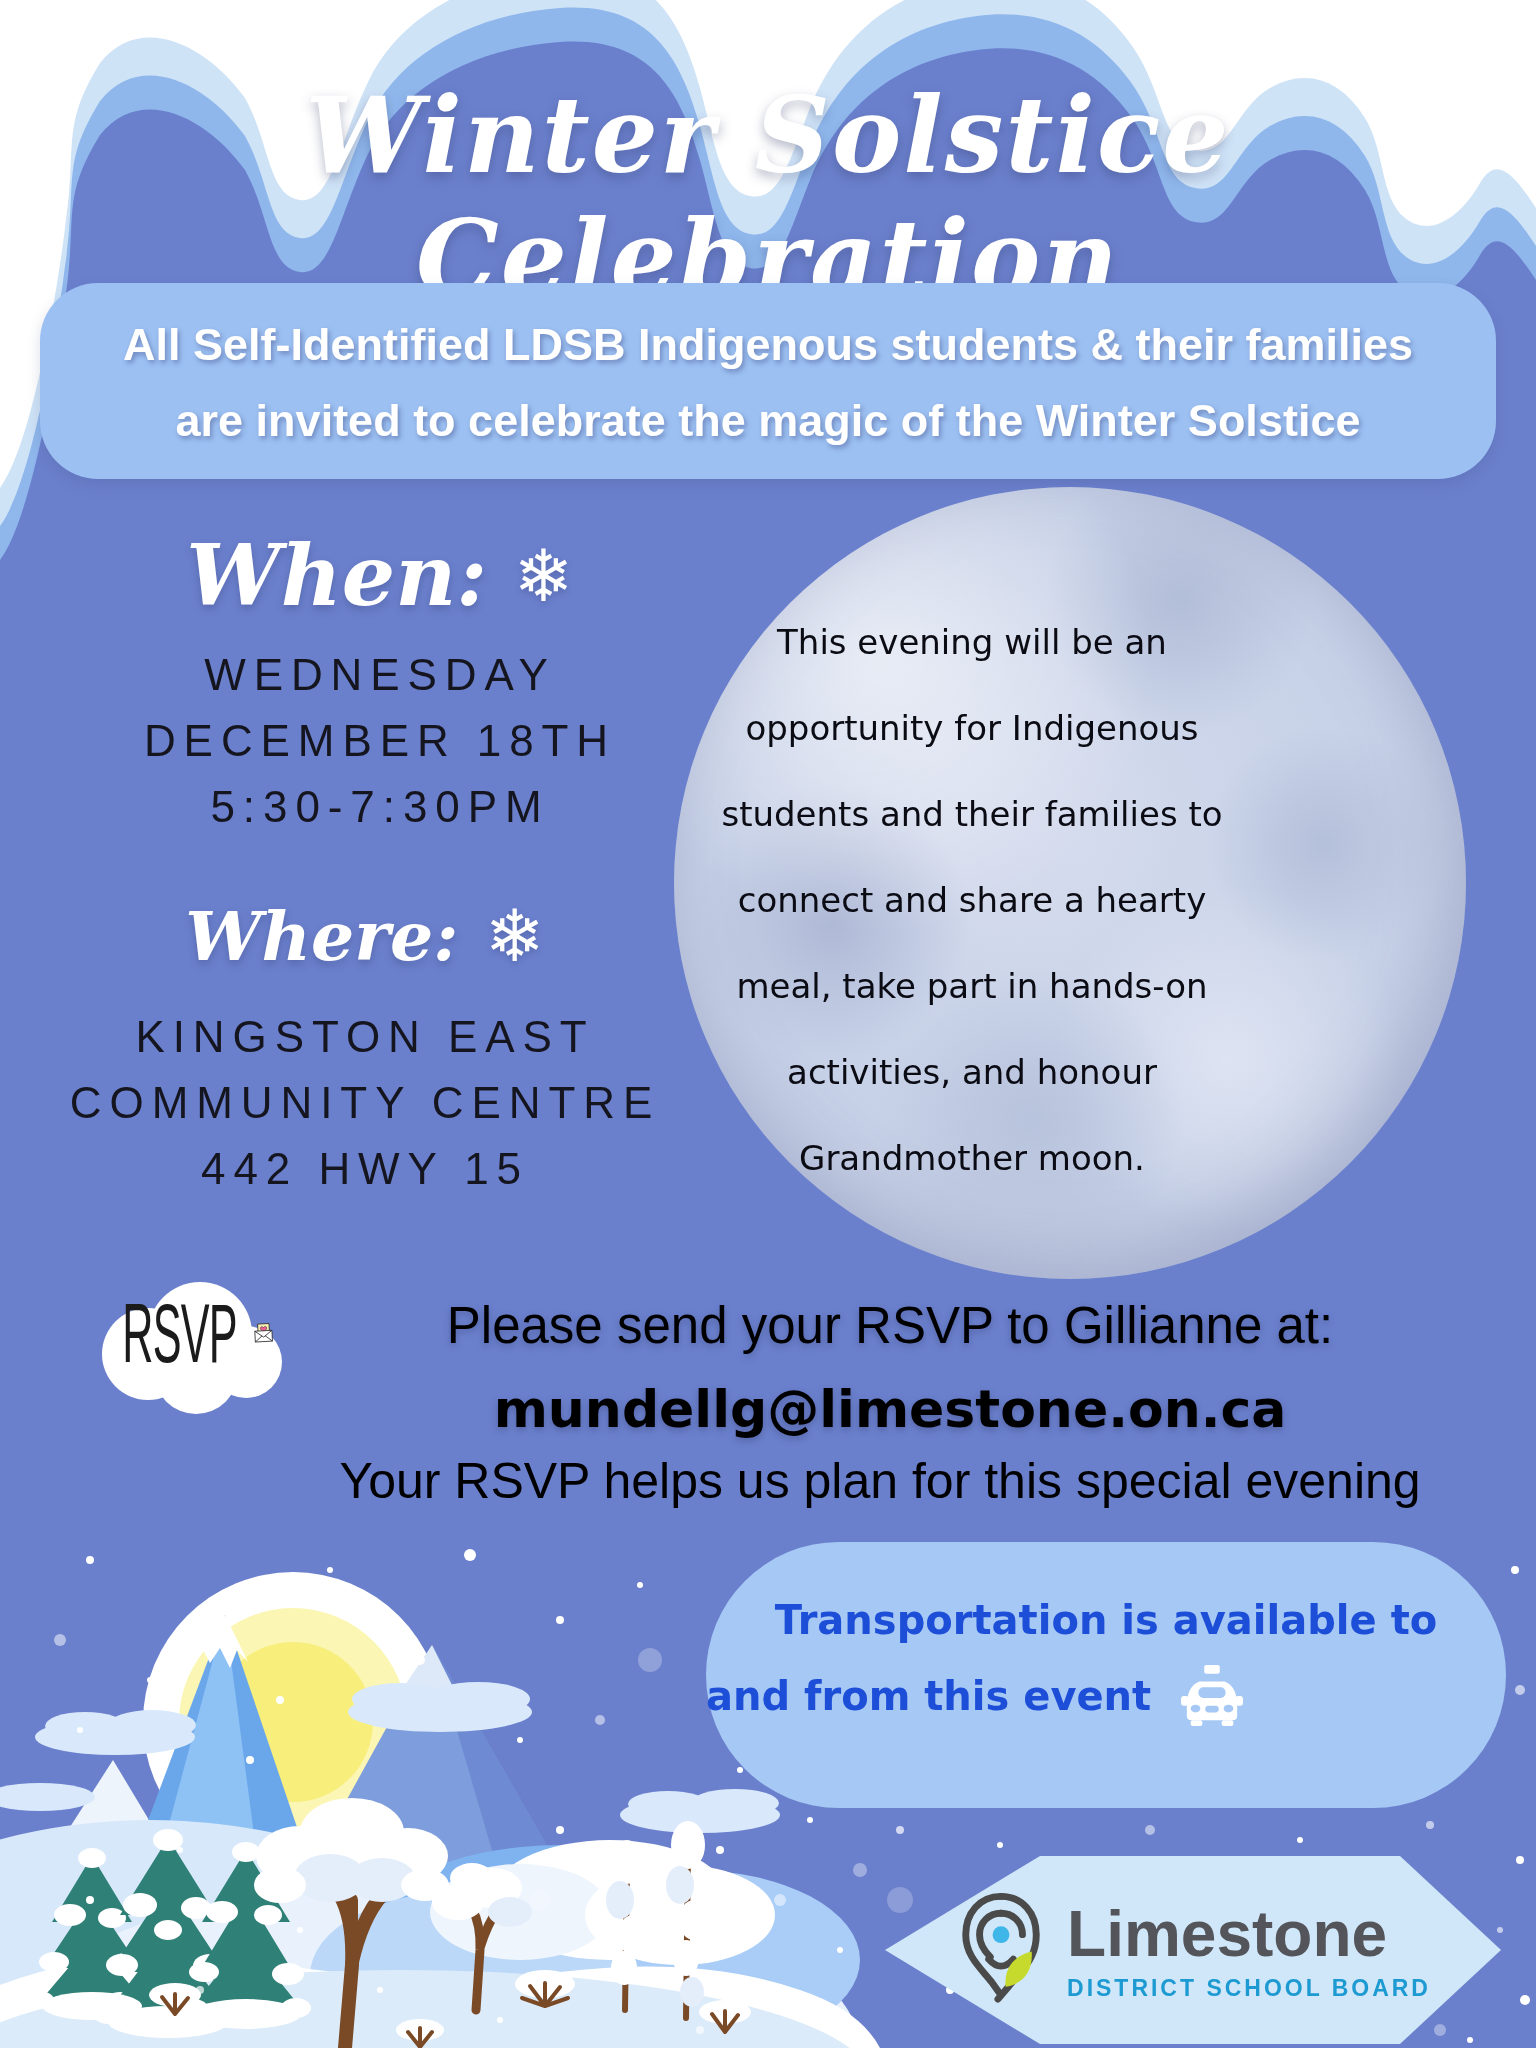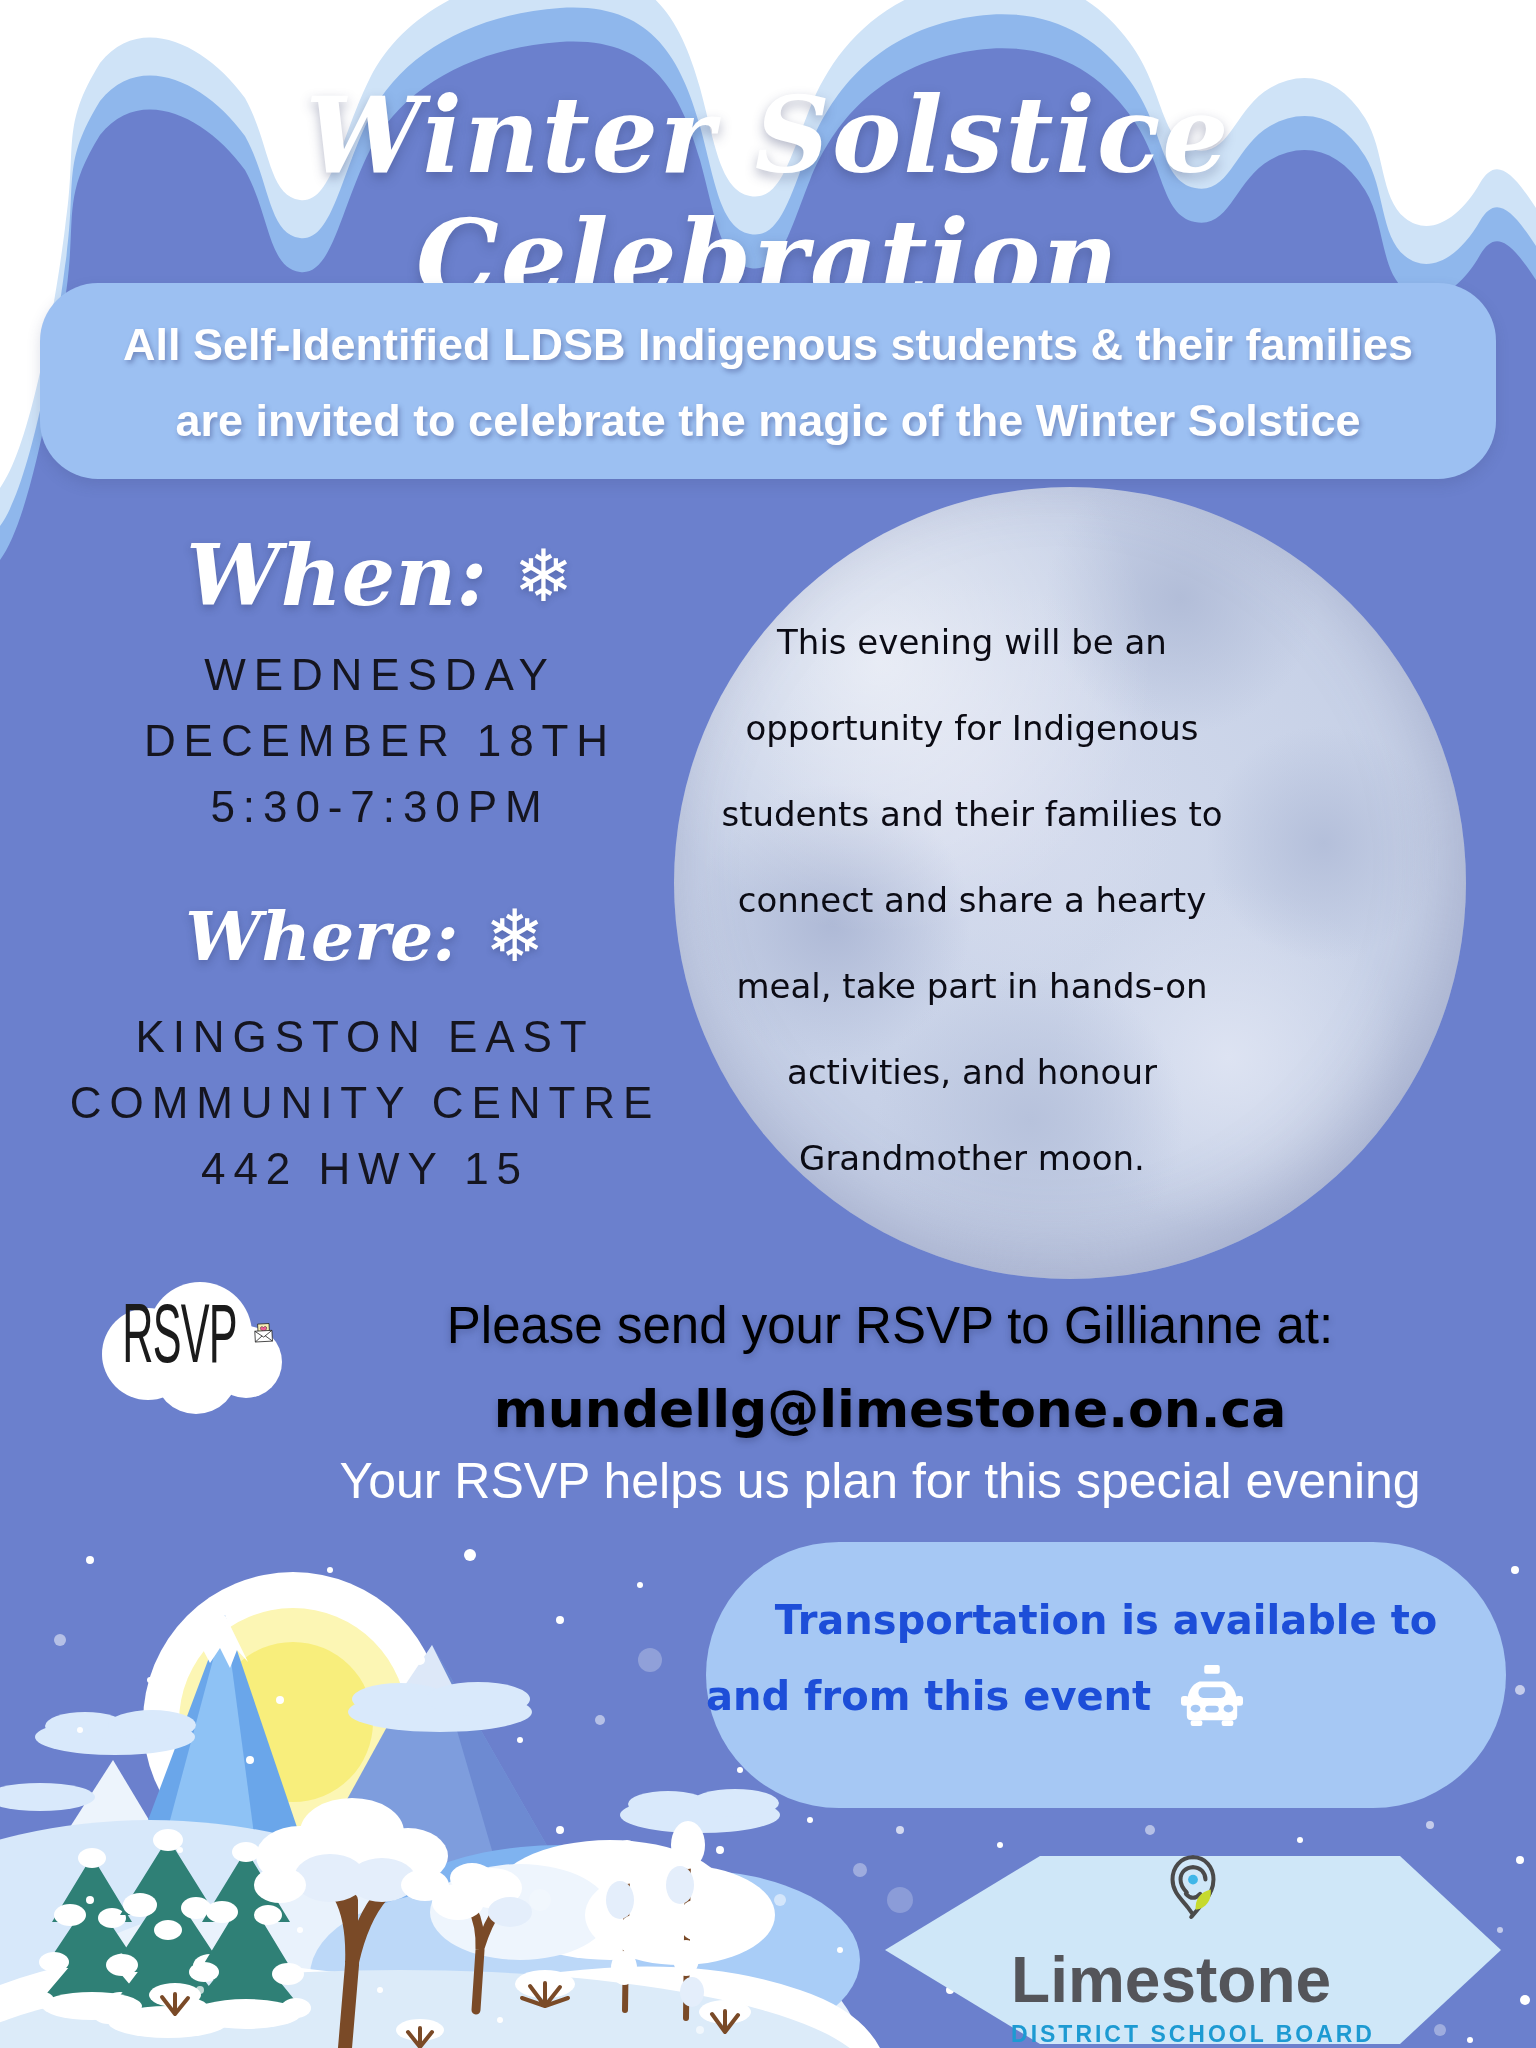--- a/index.html
+++ b/index.html
@@ -53,32 +53,32 @@
   .rsvp-badge .cloud{position:absolute;left:0;top:0;}
   .rsvp-badge .inner{position:absolute;left:10px;top:26px;width:166px;display:flex;align-items:center;justify-content:center;gap:2px;}
   .rsvp-letters{font-family:"Liberation Sans",sans-serif;font-weight:400;font-size:54px;color:#1b1b1b;
     transform:scaleY(1.55) scaleX(.8);transform-origin:center;letter-spacing:-1px;}
   .rsvp-text{position:absolute;left:255px;top:1296px;width:1270px;text-align:center;color:#000000;}
   .rsvp-intro{font-family:"Liberation Sans",sans-serif;font-size:51px;font-weight:400;
     text-shadow:0 3px 7px rgba(40,50,95,.35);}
   .rsvp-email{margin-top:24px;font-family:"DejaVu Sans",sans-serif;font-weight:bold;font-size:52px;
     text-shadow:0 3px 7px rgba(40,50,95,.35);}
   .rsvp-note{position:absolute;left:230px;top:1452px;width:1300px;text-align:center;
-    font-family:"Liberation Sans",sans-serif;font-size:50px;color:#ffffff;}
+    font-family:"Liberation Sans",sans-serif;font-size:50px;color:#000000;}
 
   
   .bubble{position:absolute;left:706px;top:1542px;width:800px;height:266px;border-radius:135px;
     background:#a6c8f4;}
   .bubble-text{position:absolute;left:0;top:40px;width:100%;text-align:center;
     font-family:"DejaVu Sans",sans-serif;font-weight:bold;font-size:40px;line-height:76px;color:#1d4ed8;}
   .bubble-line2{display:flex;align-items:center;gap:22px;}
 
   
   .hexagon{position:absolute;left:880px;top:1852px;width:626px;height:196px;}
-  .hex-content{position:absolute;left:0;top:0;width:100%;height:100%;display:flex;align-items:center;justify-content:center;gap:20px;flex-direction:column;}
+  .hex-content{position:absolute;left:0;top:0;width:100%;height:100%;display:flex;align-items:center;justify-content:center;gap:20px;}
   .logo-text{display:flex;flex-direction:column;align-items:flex-start;}
   .logo-name{font-family:"Liberation Sans",sans-serif;font-weight:bold;font-size:64px;color:#54555a;line-height:70px;}
   .logo-board{font-family:"Liberation Sans",sans-serif;font-weight:bold;font-size:23px;color:#1d9ad2;letter-spacing:.13em;margin-top:6px;}
 
   .scene-svg{position:absolute;left:0;top:1440px;}
 </style>
 </head>
 <body>
 
 <div class="poster">

